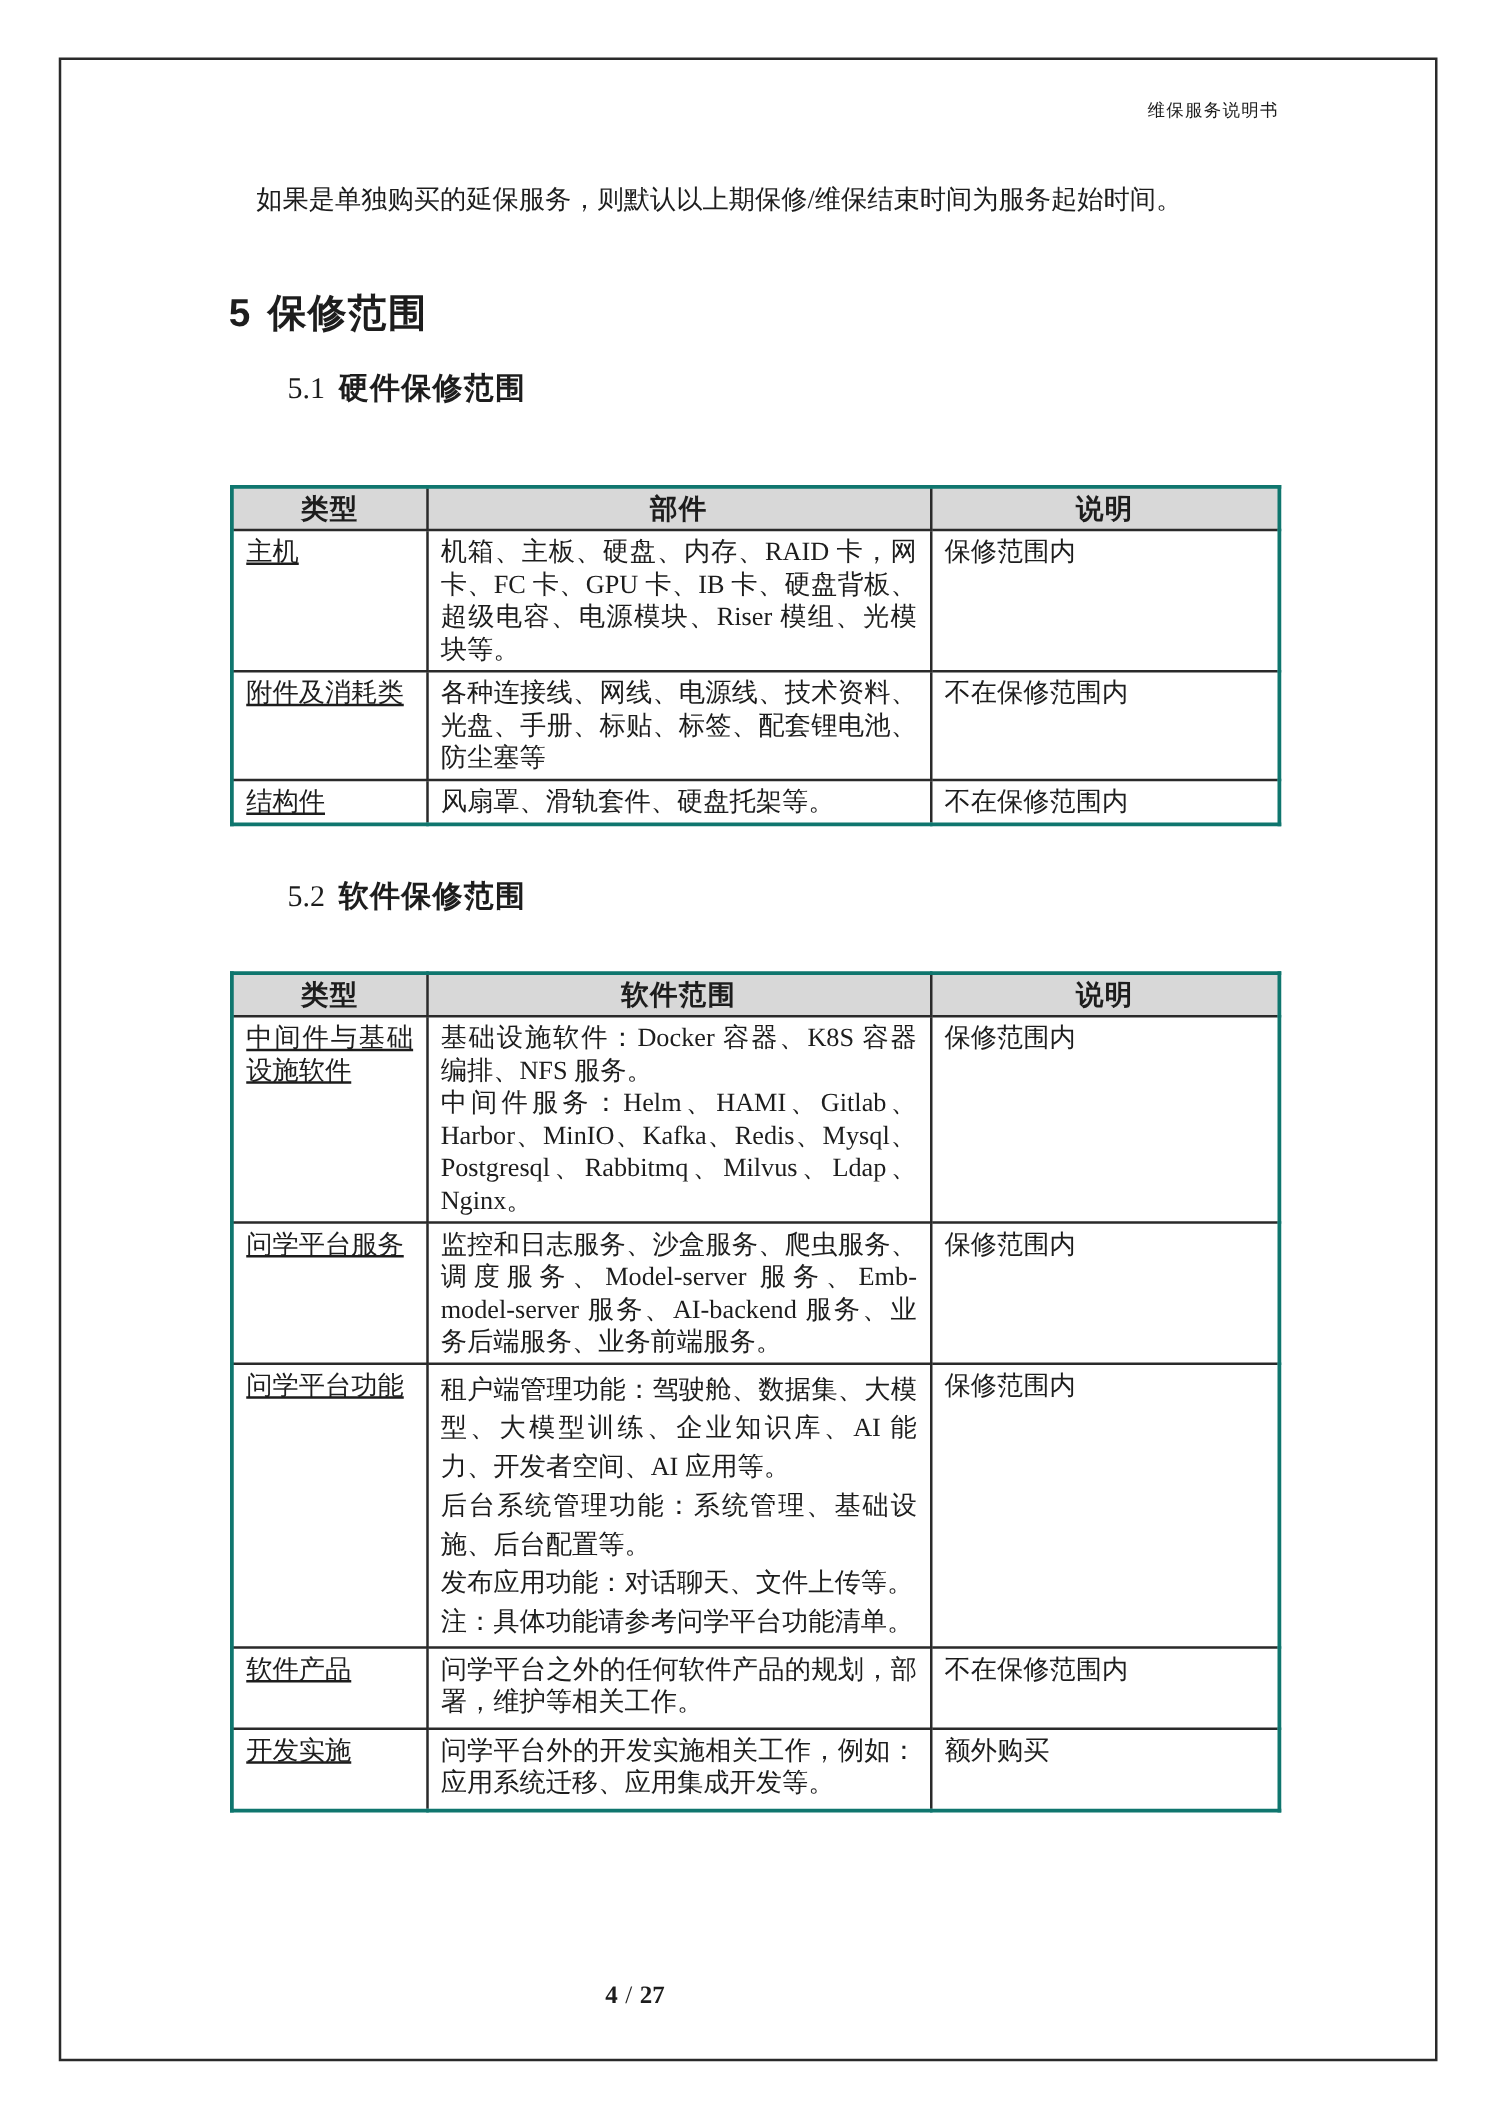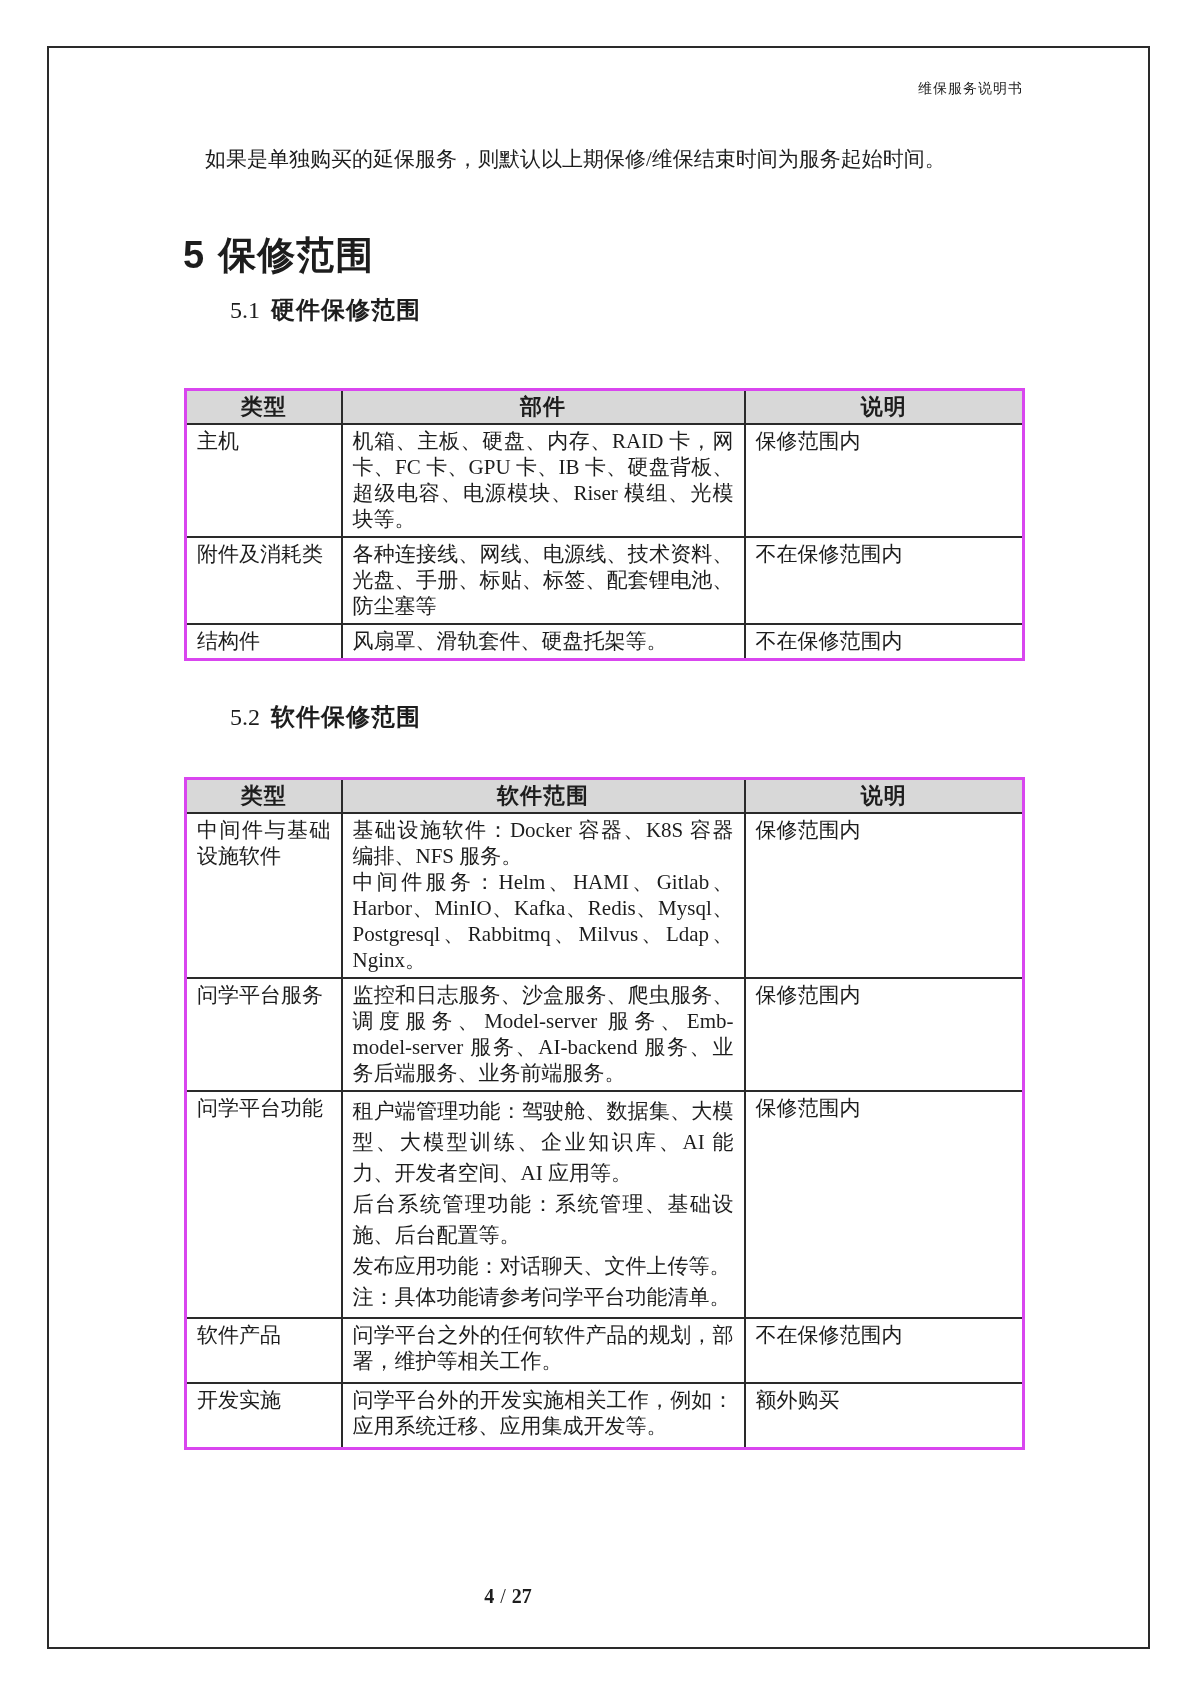--- a/index.html
+++ b/index.html
@@ -32,21 +32,21 @@
     left: 205px; top: 144px;
     width: 835px;
     font-size: 21px;
     line-height: 30px;
   }
   .h1 {
     position: absolute;
     left: 183px; top: 230px;
     font-family: "Liberation Sans", "DejaVu Sans", sans-serif;
     font-weight: bold;
-    font-size: 38px;
+    font-size: 31px;
     letter-spacing: 1px;
   }
   .h1 .num { margin-right: 13px; }
   .h2 {
     position: absolute;
     left: 186px;
     font-size: 24px;
   }
   .h2 .num {
     font-family: "Liberation Serif", "DejaVu Serif", serif;
@@ -61,21 +61,21 @@
   }
   .h2-hardware { top: 294px; }
   .h2-software { top: 701px; }
 
   table.tbl {
     position: absolute;
     left: 184px;
     width: 838px;
     border-collapse: collapse;
     table-layout: fixed;
-    border: 3px solid #d946ef;
+    border: 3px solid #0f766e;
   }
   .tbl-hardware { top: 388px; }
   .tbl-software { top: 777px; }
   .tbl col.c1 { width: 156px; }
   .tbl col.c2 { width: 403px; }
   .tbl col.c3 { width: 279px; }
   .tbl th {
     background: #d8d8d8;
     border: 2px solid #2a2a2a;
     font-family: "Liberation Sans", "DejaVu Sans", sans-serif;
@@ -88,21 +88,21 @@
   }
   .tbl td {
     border: 2px solid #2a2a2a;
     font-size: 21px;
     line-height: 26px;
     padding: 3px 10px 4px 10px;
     vertical-align: top;
     white-space: pre-line;
     text-align: justify;
   }
-  .tbl td.c-type { text-align: justify; }
+  .tbl td.c-type { text-align: justify; text-decoration: underline; }
   .tbl td.c-note { text-align: left; }
   .tbl td.tall { line-height: 31px; padding-top: 4px; }
   .row-hw-1 td { height: 107px; }
   .row-hw-2 td { height: 79px; }
   .row-hw-3 td { height: 31px; }
   .row-sw-1 td { height: 160px; }
   .row-sw-2 td { height: 106px; }
   .row-sw-3 td { height: 222px; }
   .row-sw-4 td { height: 65px; }
   .row-sw-5 td { height: 65px; }

